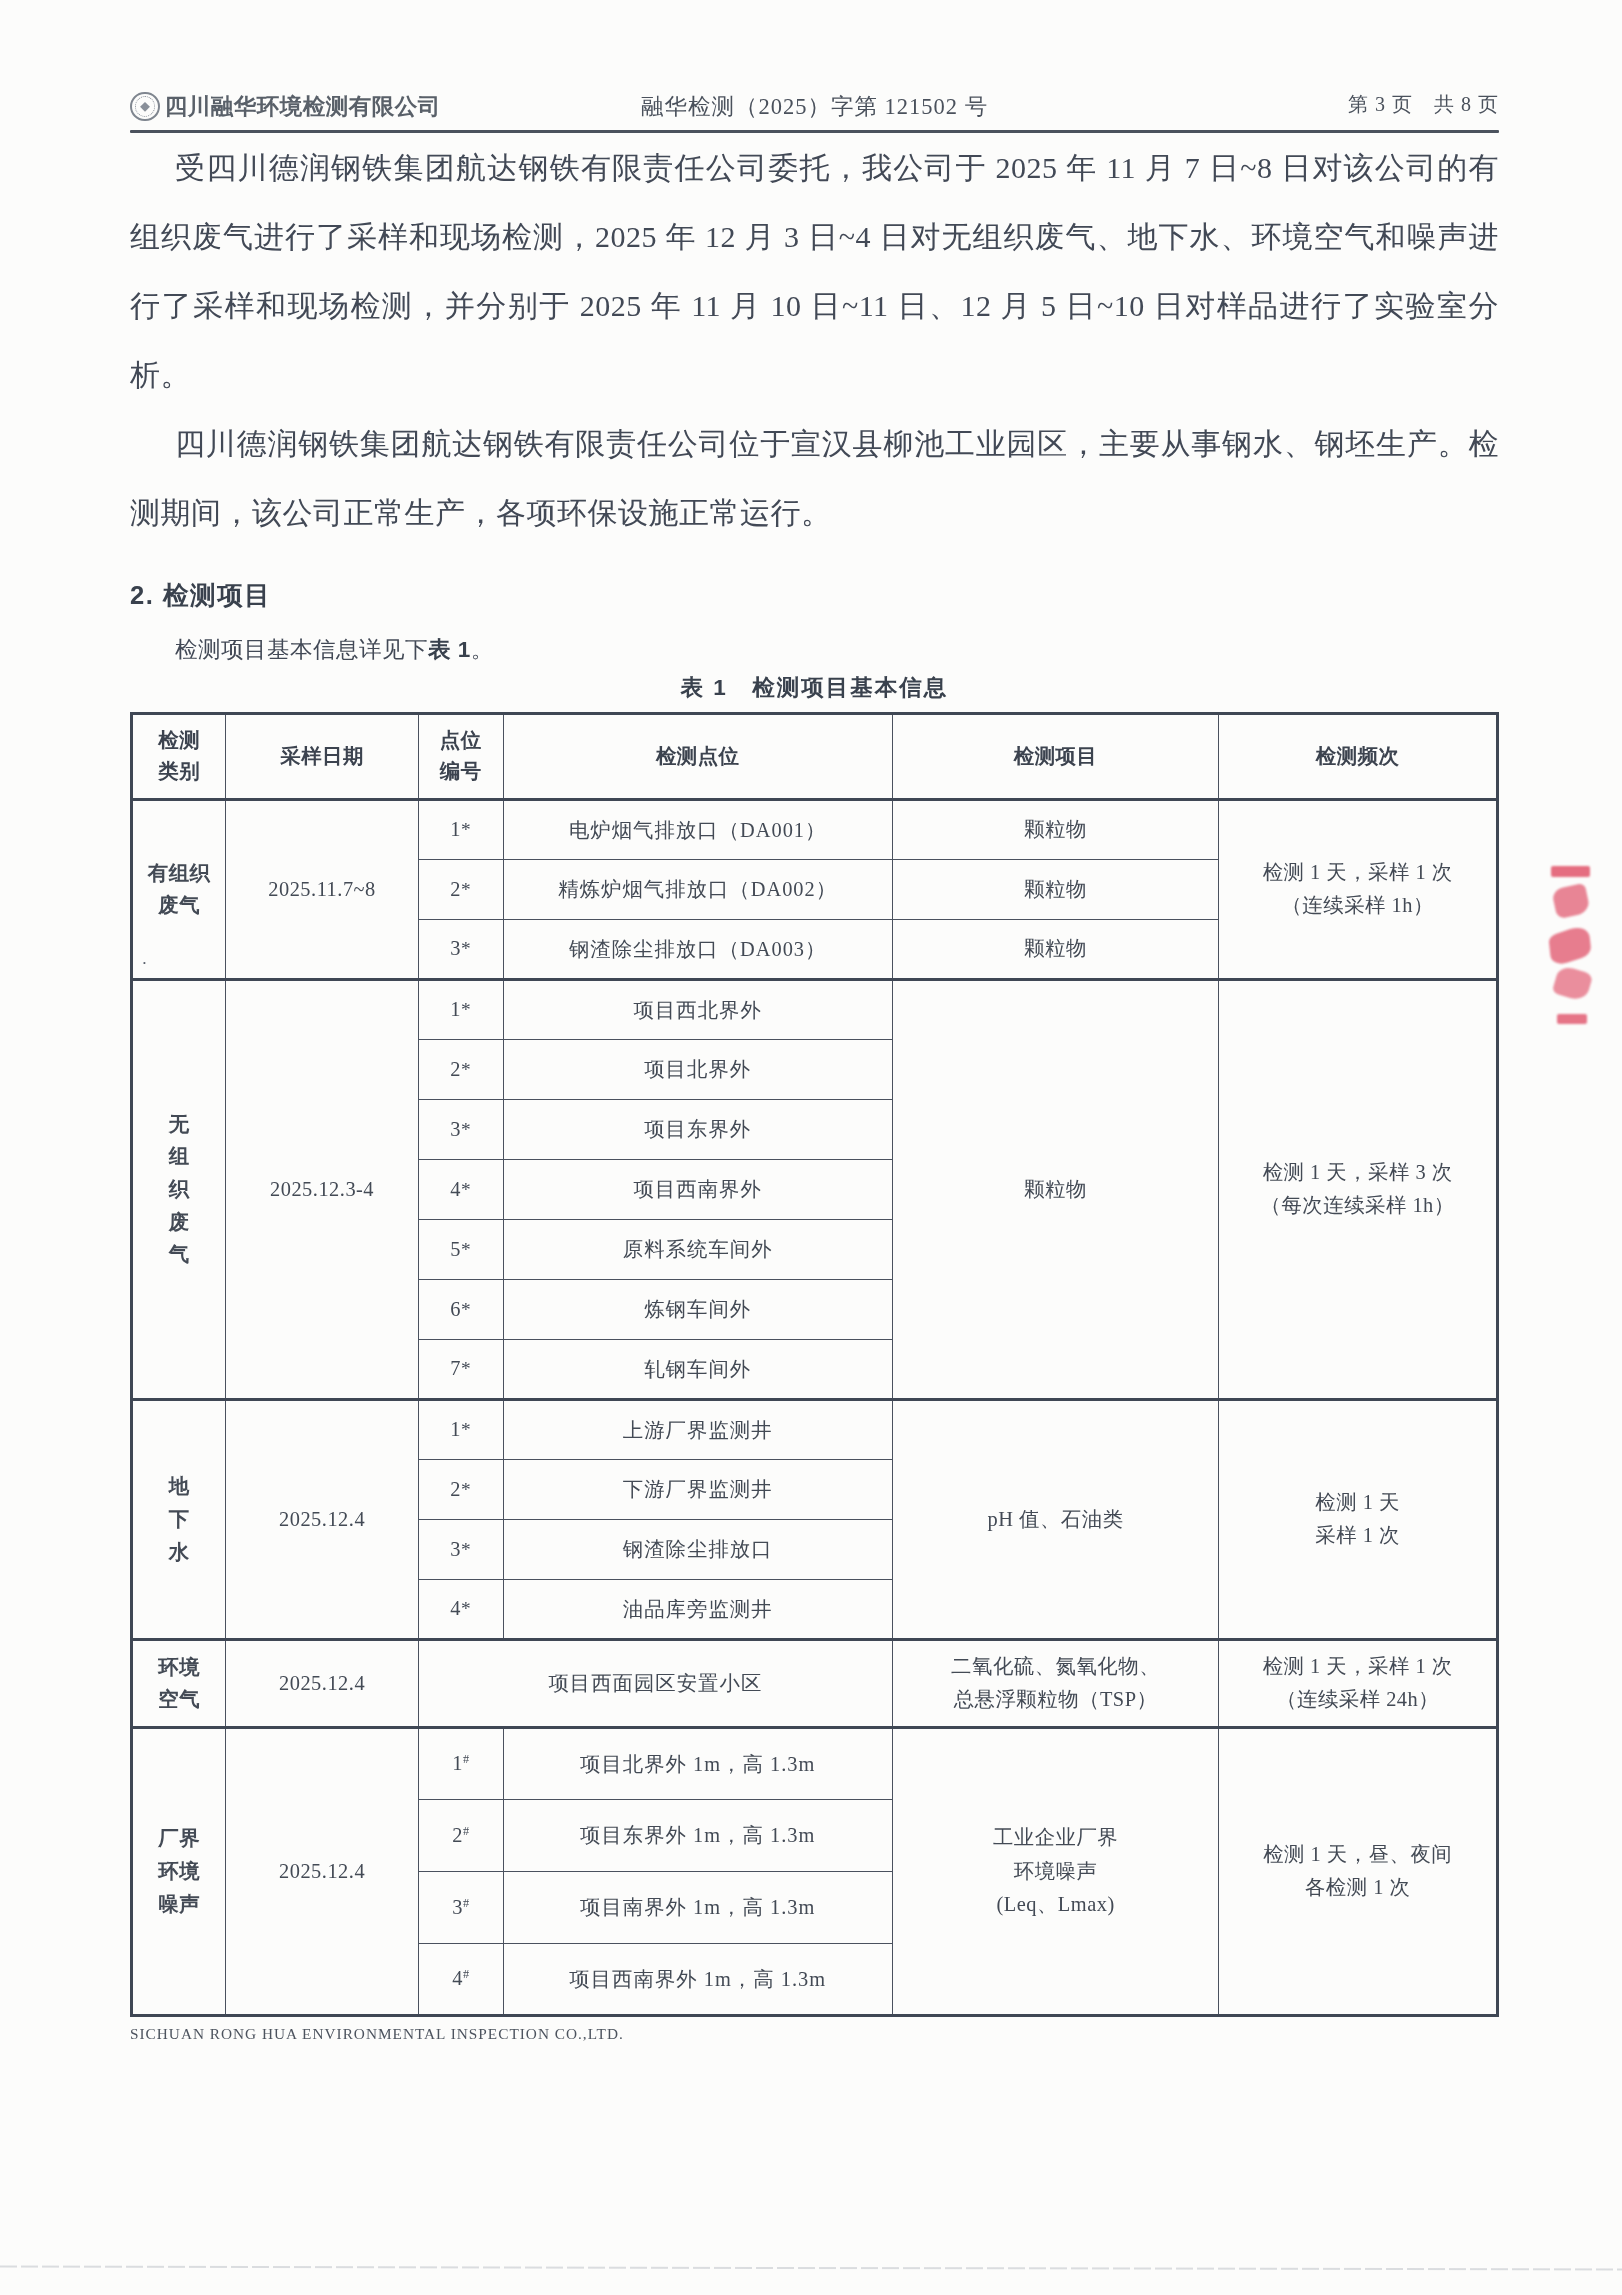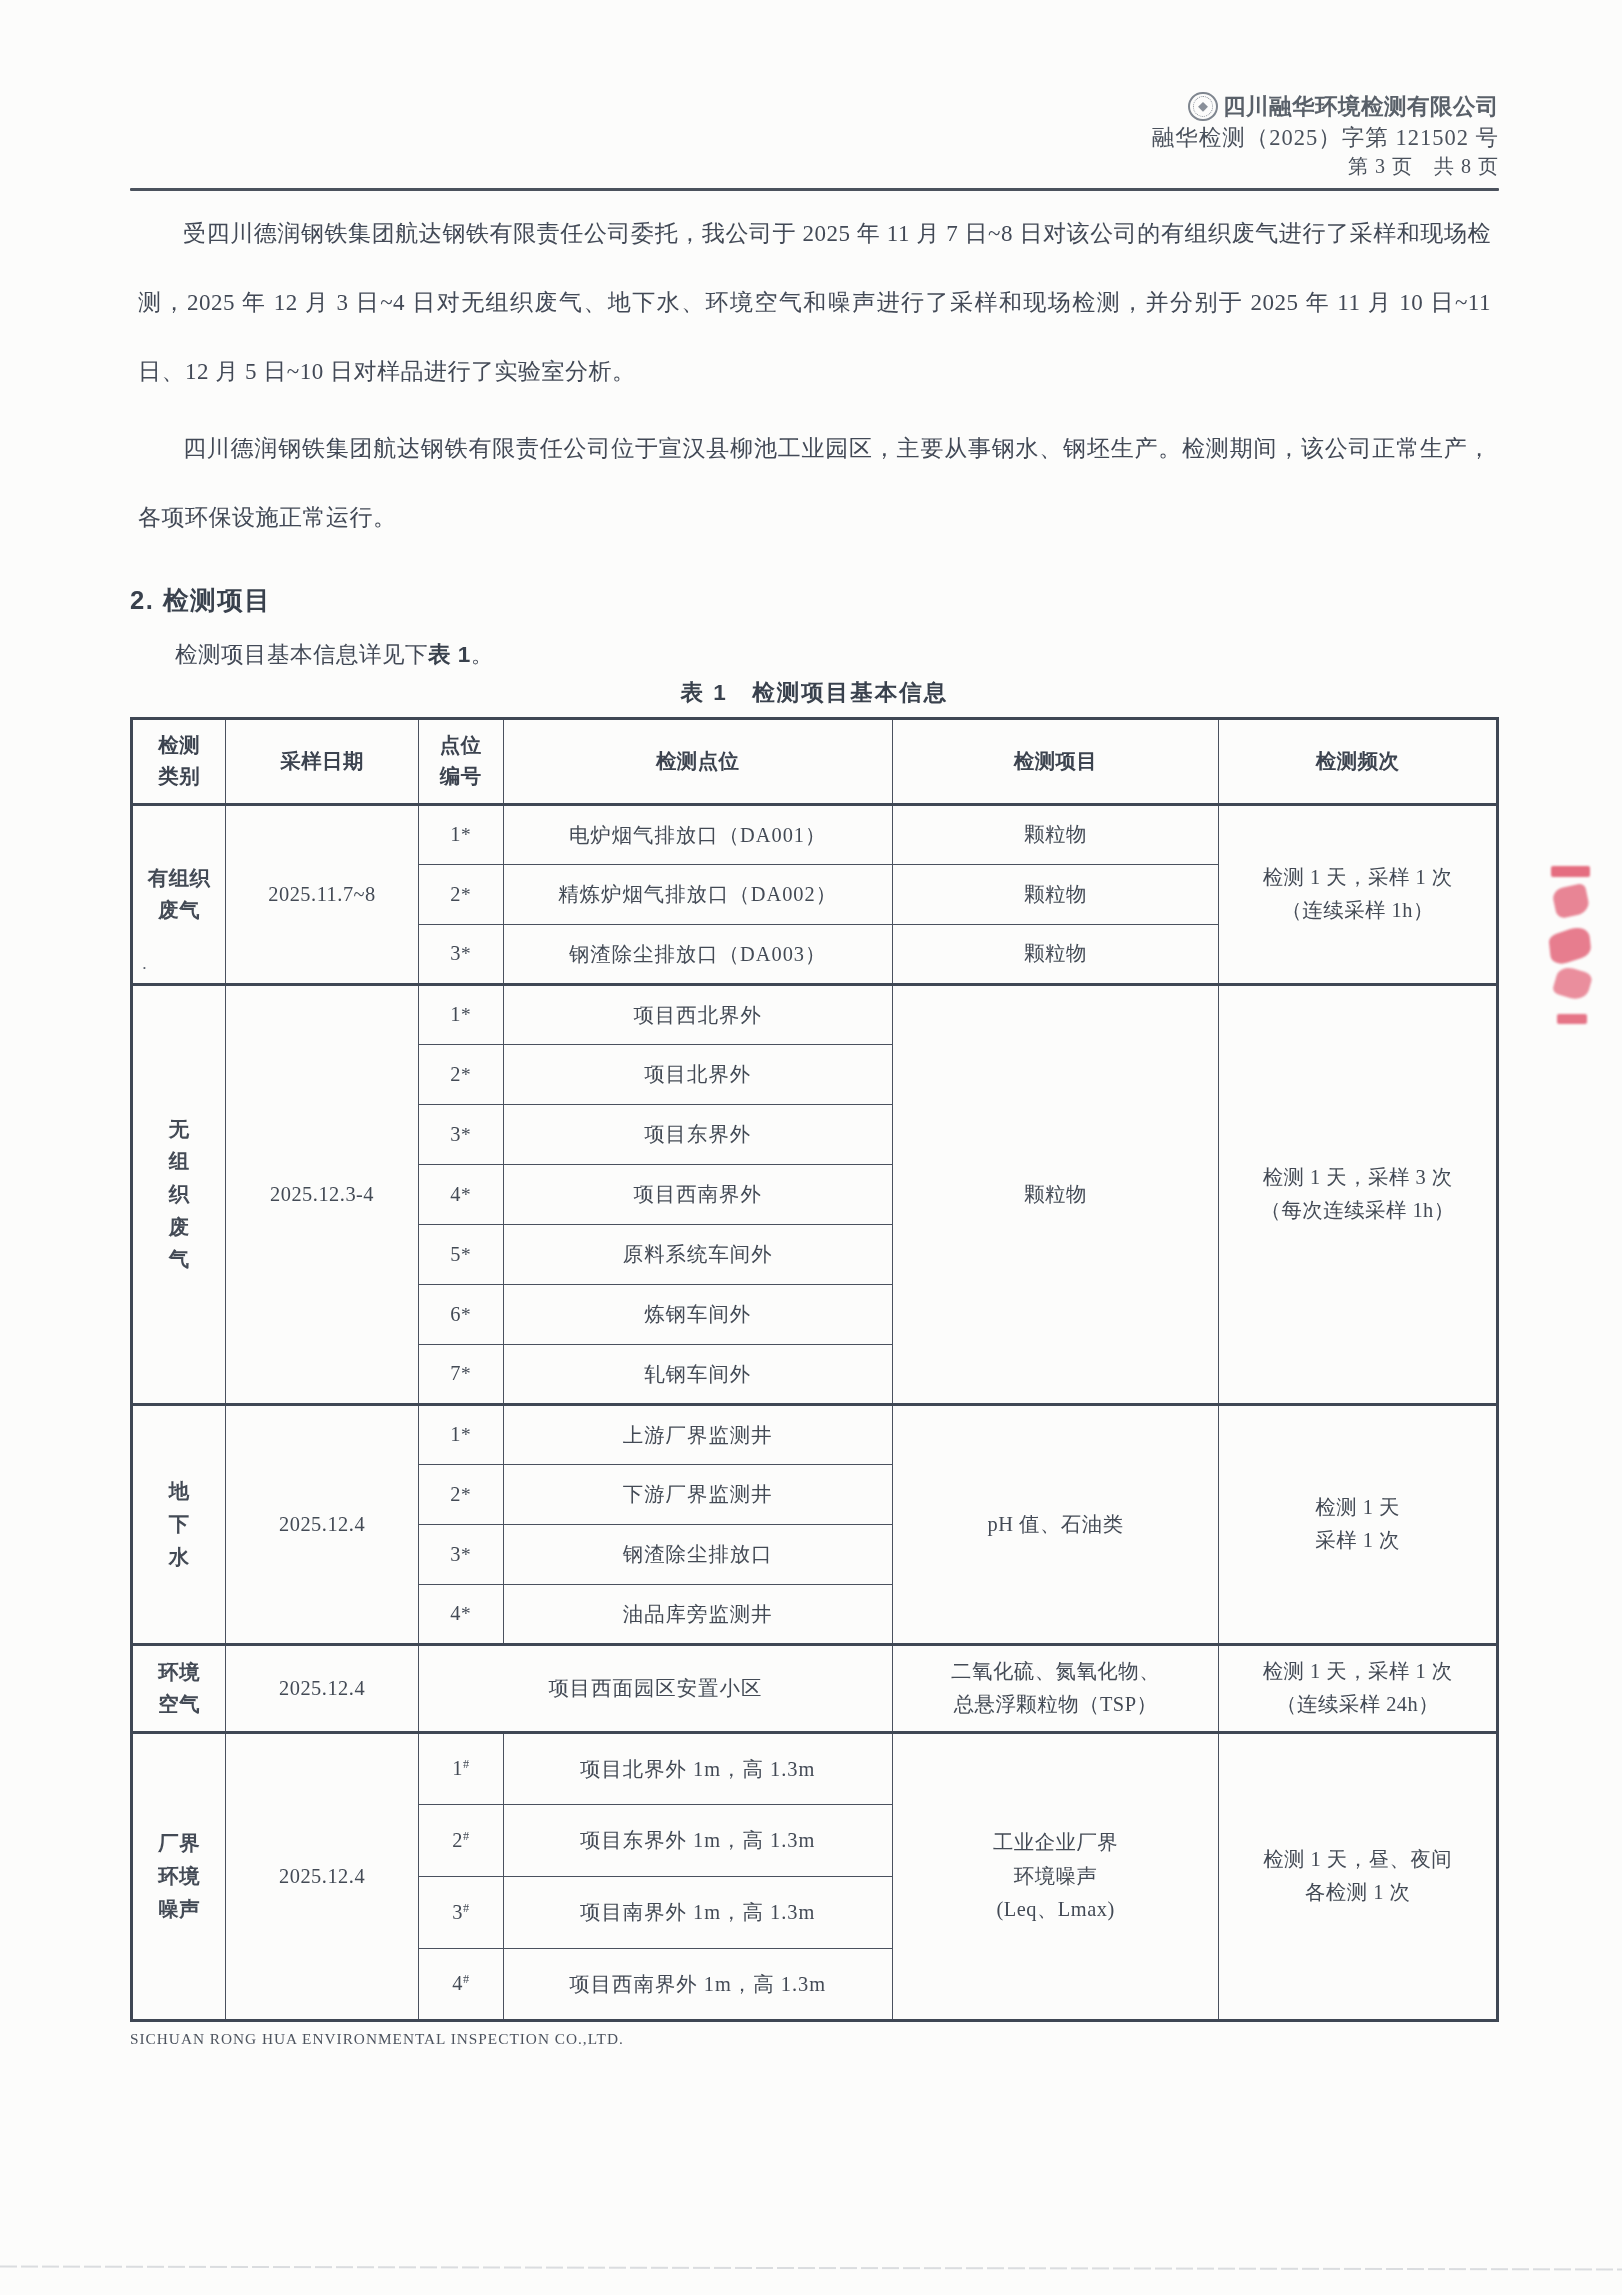--- a/index.html
+++ b/index.html
@@ -6,21 +6,21 @@
   body{
     width:1622px;height:2295px;position:relative;overflow:hidden;
     background:#fdfdfc;
     font-family:"Liberation Serif","DejaVu Serif",serif;
     color:#414855;
   }
   .page{position:absolute;inset:0;background:#fcfcfb;}
   .margin-box{margin:0 123px 0 130px;}
 
   
-  .doc-header{display:flex;align-items:flex-end;padding-top:91px;flex-direction:column;}
+  .doc-header{display:flex;align-items:flex-start;padding-top:91px;}
   .hdr-left{display:flex;align-items:center;gap:5.1px;flex:1;}
   .logo{
     width:25.6px;height:25.6px;border-radius:50%;
     border:2px solid #6a727d;position:relative;flex:0 0 auto;opacity:.85;
   }
   .logo::before{
     content:"";position:absolute;inset:2.6px;border-radius:50%;
     border:1px dotted #6a727d;
   }
   .logo::after{
@@ -36,22 +36,22 @@
   .header-rule{height:3.1px;background:#4b525d;margin-top:8.2px;border-radius:1px;}
 
   
   .sec-heading{
     font-family:"Liberation Sans","DejaVu Sans",sans-serif;
     font-weight:bold;font-size:25.6px;color:#39414d;letter-spacing:1.5px;
     margin:77px 0 31px 0;
   }
   .sec-heading.second{margin:31px 0 20.4px 0;}
   .para{
-    font-size:23px;line-height:69px;text-align:justify;
-    text-indent:45px;margin:8px;color:#424956;letter-spacing:0.5px;
+    font-size:30px;line-height:69px;text-align:justify;
+    text-indent:45px;margin:0;color:#424956;letter-spacing:0.5px;
   }
   .intro{
     font-size:22.5px;line-height:32px;text-indent:45px;margin:20.4px 0 0 0;
     color:#424956;letter-spacing:0.5px;
   }
   .intro b{font-family:"Liberation Sans","DejaVu Sans",sans-serif;font-weight:bold;color:#39414d;margin-top:48px;}
   .tbl-title{
     text-align:center;font-family:"Liberation Sans","DejaVu Sans",sans-serif;
     font-weight:bold;font-size:22.5px;color:#39414d;letter-spacing:2px;
     margin:6.1px 0 9.2px 0;

